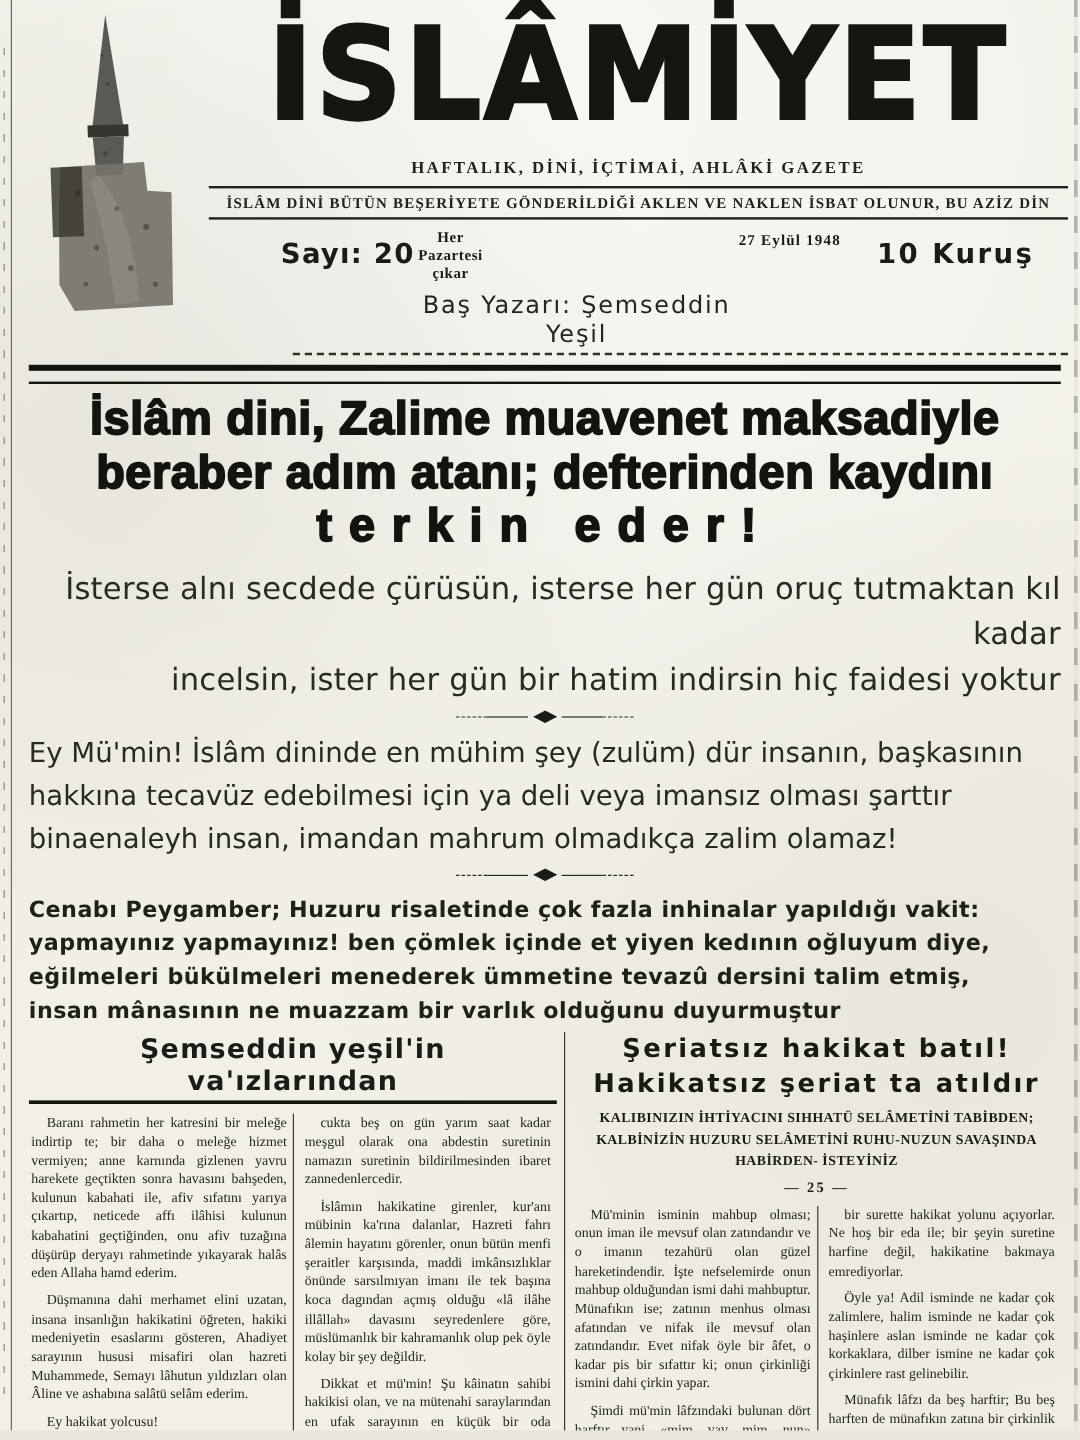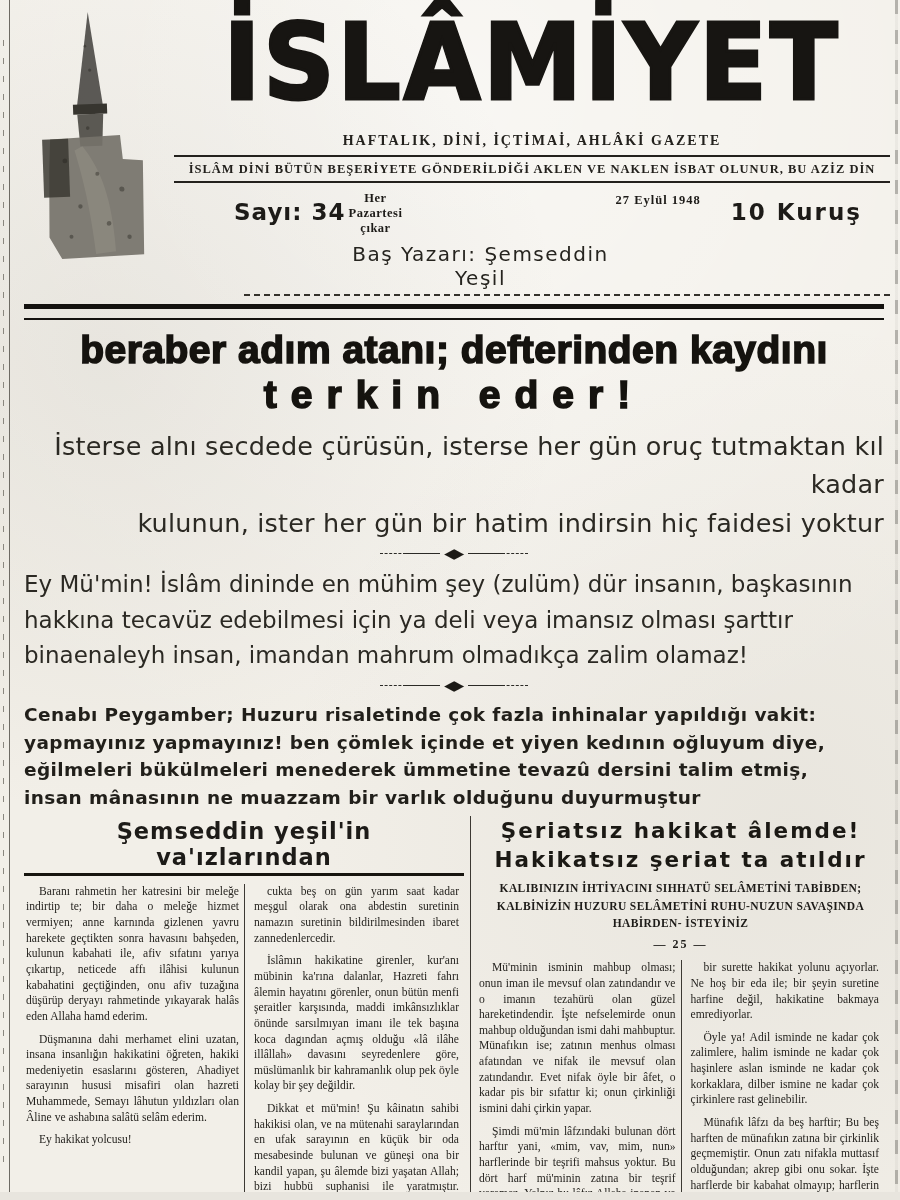--- a/index.html
+++ b/index.html
@@ -138,41 +138,42 @@
     <div class="mast-center">
       <h1 class="title">İSLÂMİYET</h1>
       <div class="subtitle">HAFTALIK, DİNİ, İÇTİMAİ, AHLÂKİ GAZETE</div>
       <hr class="rule">
       <div class="motto">
         <div>İSLÂM DİNİ BÜTÜN BEŞERİYETE GÖNDERİLDİĞİ AKLEN VE NAKLEN İSBAT OLUNUR, BU AZİZ DİN</div>
       </div>
       <hr class="rule2">
       <div class="flag-row">
         <div class="flag-dash"></div>
-        <div class="issue">Sayı: 34</div>
+        <div class="issue">Sayı: 20</div>
         <div class="center-flag">
           <div class="schedule">Her Pazartesi çıkar</div>
           <div class="editor">Baş Yazarı: Şemseddin Yeşil</div>
         </div>
         <div class="date">27 Eylül 1948</div>
         <div class="price">10 Kuruş</div>
       </div>
     </div>
   </header>
 
   <div class="double-rule"></div>
 
   <section class="lead">
     <h2 class="headline">
+      <span class="hl">İslâm dini, Zalime muavenet maksadiyle</span>
       <span class="hl">beraber adım atanı; defterinden kaydını</span>
       <span class="hl hl-spaced">terkin eder!</span>
     </h2>
     <p class="deck">
       <span>İsterse alnı secdede çürüsün, isterse her gün oruç tutmaktan kıl kadar</span>
-      <span>kulunun, ister her gün bir hatim indirsin hiç faidesi yoktur</span>
+      <span>incelsin, ister her gün bir hatim indirsin hiç faidesi yoktur</span>
     </p>
     <div class="ornament">
       <span class="orn-dash"></span>
         <span class="orn-line"></span>
       <span class="orn-gem">◆</span>
       <span class="orn-line"></span>
         <span class="orn-dash"></span>
     </div>
     <p class="exhort">
       <span>Ey Mü'min! İslâm dininde en mühim şey (zulüm) dür insanın, başkasının</span>
@@ -210,21 +211,21 @@
         <div class="col">
           <p>cukta beş on gün yarım saat kadar meşgul olarak ona abdestin suretinin namazın suretinin bildirilmesinden ibaret zannedenlercedir.</p>
           <p>İslâmın hakikatine girenler, kur'anı mübinin ka'rına dalanlar, Hazreti fahrı âlemin hayatını görenler, onun bütün menfi şeraitler karşısında, maddi imkânsızlıklar önünde sarsılmıyan imanı ile tek başına koca dagından açmış olduğu «lâ ilâhe illâllah» davasını seyredenlere göre, müslümanlık bir kahramanlık olup pek öyle kolay bir şey değildir.</p>
           <p>Dikkat et mü'min! Şu kâinatın sahibi hakikisi olan, ve na mütenahi saraylarından en ufak sarayının en küçük bir oda mesabesinde bulunan ve güneşi ona bir kandil yapan, şu âlemde bizi yaşatan Allah; bizi hubbü suphanisi ile yaratmıştır. Binaenaleyh ona vasıl olmak ta aşkı rabbani iledir.</p>
 
         </div>
       </div>
     </article>
 
     <article class="right-article">
-      <h3 class="r-head">Şeriatsız hakikat âlemde!</h3>
+      <h3 class="r-head">Şeriatsız hakikat batıl!</h3>
       <h3 class="r-head">Hakikatsız şeriat ta atıldır</h3>
       <div class="r-subhead">KALIBINIZIN İHTİYACINI SIHHATÜ SELÂMETİNİ TABİBDEN; KALBİNİZİN HUZURU SELÂMETİNİ RUHU-NUZUN SAVAŞINDA HABİRDEN- İSTEYİNİZ</div>
       <div class="sec-marker">— 25 —</div>
       <div class="cols">
         <div class="col">
           <p>Mü'minin isminin mahbup olması; onun iman ile mevsuf olan zatındandır ve o imanın tezahürü olan güzel hareketindendir. İşte nefselemirde onun mahbup olduğundan ismi dahi mahbuptur. Münafıkın ise; zatının menhus olması afatından ve nifak ile mevsuf olan zatındandır. Evet nifak öyle bir âfet, o kadar pis bir sıfattır ki; onun çirkinliği ismini dahi çirkin yapar.</p>
           <p>Şimdi mü'min lâfzındaki bulunan dört harftır yani, «mim, vav, mim, nun» harflerinde bir teşrifi mahsus yoktur. Bu dört harf mü'minin zatına bir teşrif veremez. Yalnız bu lâfız Allaha inanan ve ona itaat eden zatı tarif edebilir.</p>
 
         </div>
         <div class="col">

